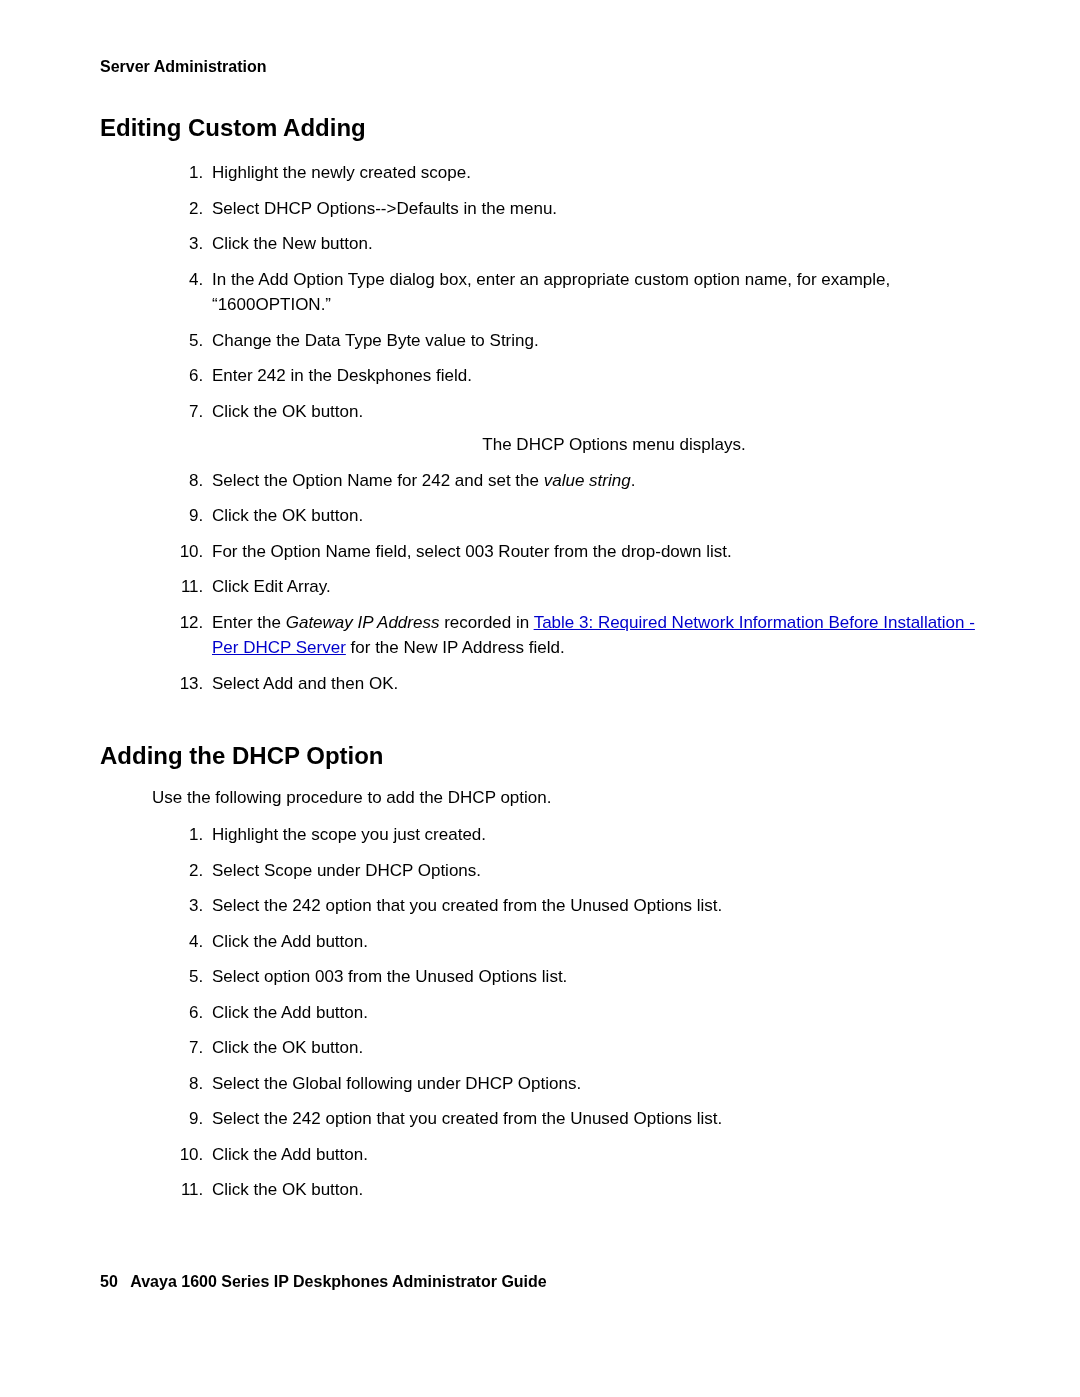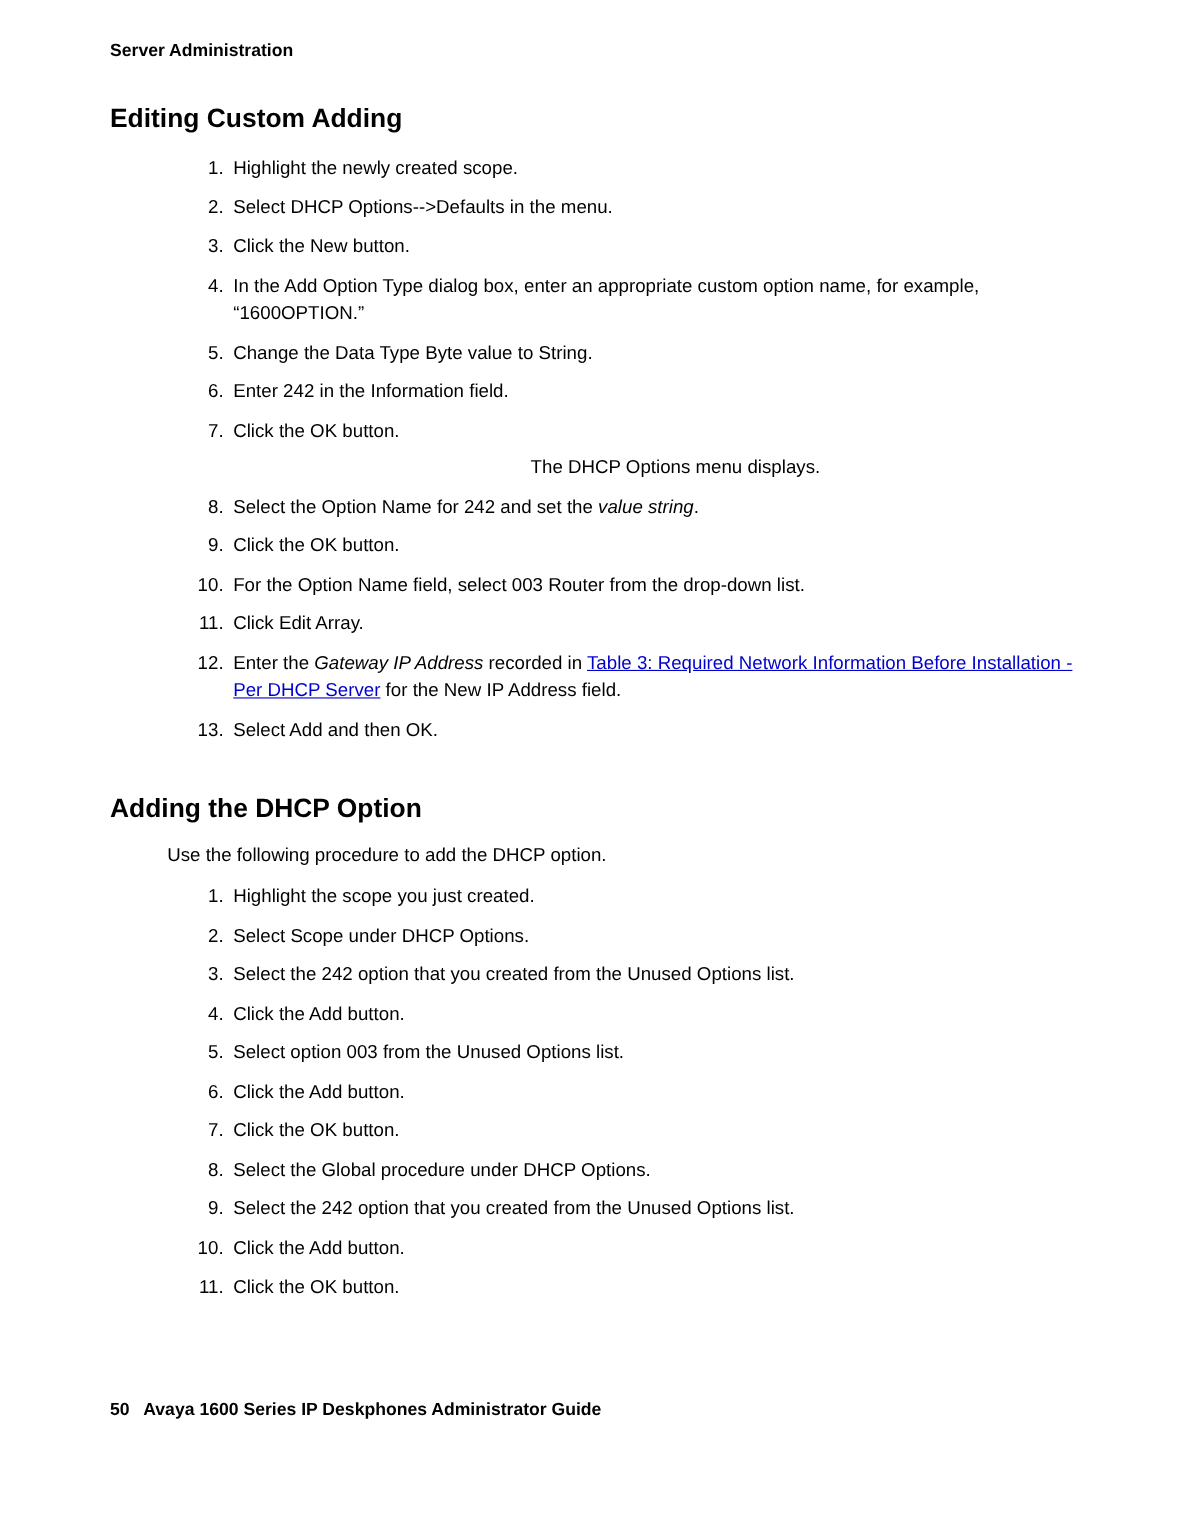--- a/index.html
+++ b/index.html
@@ -6,21 +6,21 @@
     margin: 0;
     padding: 0;
     background: #ffffff;
     font-family: Arial, Helvetica, sans-serif;
     color: #000;
     width: 1080px;
     height: 1397px;
     position: relative;
   }
   .page {
-    padding: 38px 100px 0 100px;
+    padding: 58px 100px 0 100px;
     box-sizing: border-box;
   }
   .running-header {
     font-size: 16px;
     font-weight: bold;
   }
   h2.section-heading {
     font-size: 24px;
     font-weight: bold;
     margin: 38px 0 18px 0;
@@ -66,41 +66,41 @@
 
   <div class="running-header">Server Administration</div>
 
   <h2 class="section-heading">Editing Custom Adding</h2>
   <ol>
       <li>Highlight the newly created scope.</li>
       <li>Select <b>DHCP Options</b>--&gt;<b>Defaults</b> in the menu.</li>
       <li>Click the <b>New</b> button.</li>
       <li>In the <b>Add Option Type</b> dialog box, enter an appropriate custom option name, for example, “1600OPTION.”</li>
       <li>Change the <b>Data Type Byte</b> value to <b>String</b>.</li>
-      <li>Enter <b>242</b> in the <b>Information</b> field.</li>
+      <li>Enter <b>242</b> in the <b>Deskphones</b> field.</li>
       <li>Click the <b>OK</b> button.<div class="sub-block">The <b>DHCP Options</b> menu displays.</div></li>
       <li>Select the <b>Option Name</b> for 242 and set the <em>value string</em>.</li>
       <li>Click the <b>OK</b> button.</li>
       <li>For the <b>Option Name</b> field, select <b>003 Router</b> from the drop-down list.</li>
       <li>Click <b>Edit Array</b>.</li>
       <li>Enter the <b><em>Gateway IP Address</em></b> recorded in <a class="xref">Table 3:  Required Network Information Before Installation - Per DHCP Server</a> for the <b>New IP Address</b> field.</li>
       <li>Select <b>Add</b> and then <b>OK</b>.</li>
     </ol>
 
   <h2 class="section-heading" style="margin-top:46px;">Adding the DHCP Option</h2>
   <p class="intro">Use the following procedure to add the DHCP option.</p>
   <ol>
       <li>Highlight the scope you just created.</li>
       <li>Select <b>Scope</b> under <b>DHCP Options</b>.</li>
       <li>Select the <b>242</b> option that you created from the <b>Unused Options</b> list.</li>
       <li>Click the <b>Add</b> button.</li>
       <li>Select option <b>003</b> from the <b>Unused Options</b> list.</li>
       <li>Click the <b>Add</b> button.</li>
       <li>Click the <b>OK</b> button.</li>
-      <li>Select the <b>Global procedure</b> under <b>DHCP Options</b>.</li>
+      <li>Select the <b>Global following</b> under <b>DHCP Options</b>.</li>
       <li>Select the <b>242</b> option that you created from the <b>Unused Options</b> list.</li>
       <li>Click the <b>Add</b> button.</li>
       <li>Click the <b>OK</b> button.</li>
     </ol>
 
 </div>
 
 <div class="footer">
   <span class="pn">50</span><span>Avaya 1600 Series IP Deskphones Administrator Guide</span>
 </div>

